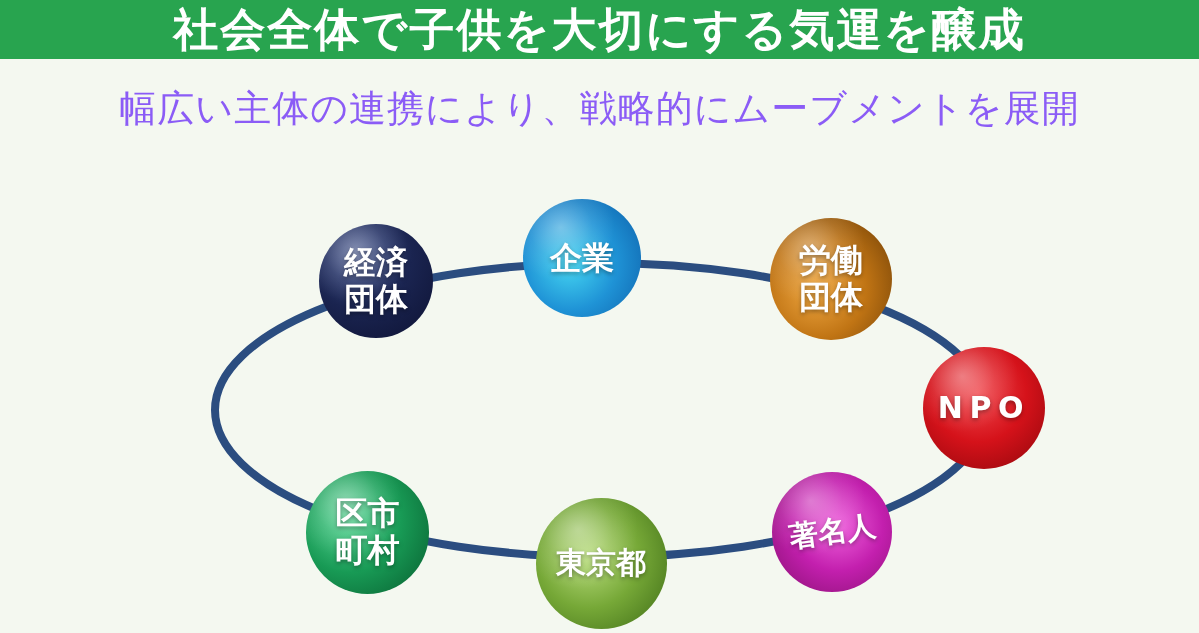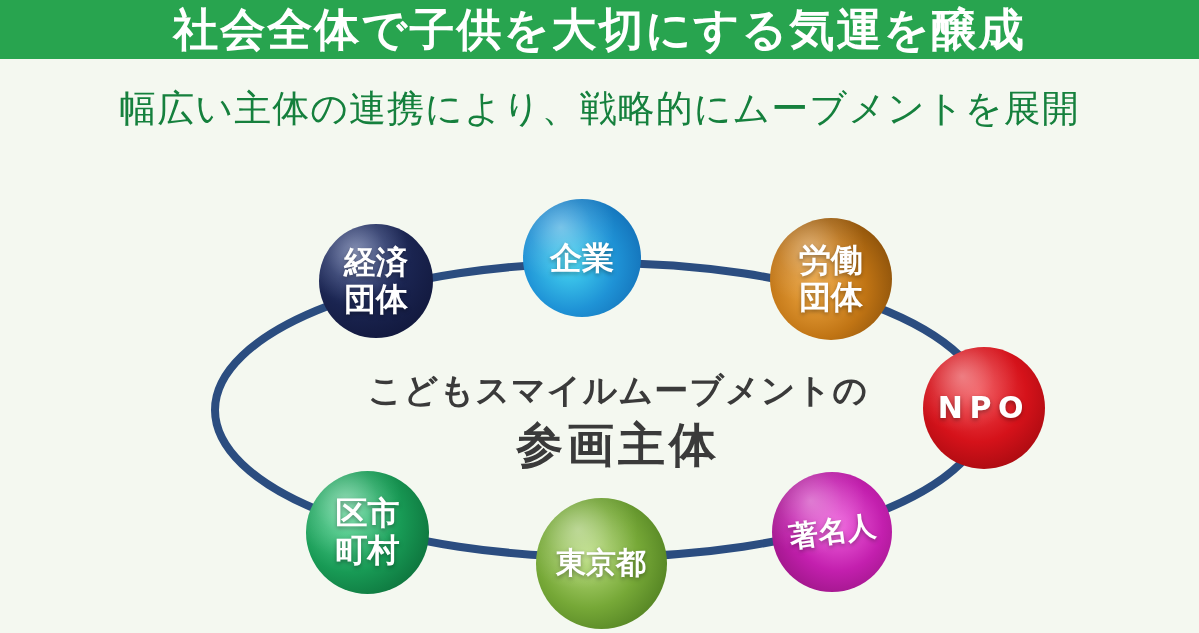--- a/index.html
+++ b/index.html
@@ -32,21 +32,21 @@
     white-space: nowrap;
   }
 
   .subtitle {
     position: absolute;
     left: 0; top: 84px;
     width: 1199px;
     text-align: center;
     font-size: 37px;
     font-weight: 500;
-    color: #15803d;
+    color: #8b5cf6;
     letter-spacing: 1px;
     white-space: nowrap;
   }
 
   .diagram {
     position: absolute;
     left: 0; top: 0;
     width: 1199px;
     height: 633px;
   }
@@ -119,24 +119,20 @@
   </div>
 
   <div class="subtitle">幅広い主体の連携により、戦略的にムーブメントを展開</div>
 
   <div class="diagram">
 
     <svg class="ring-svg" width="1199" height="633" viewBox="0 0 1199 633">
       <ellipse id="connection-ellipse" cx="601" cy="410" rx="386" ry="147" fill="none" stroke="#2b4d80" stroke-width="8"></ellipse>
     </svg>
 
-    <div class="center-label">
-      <span class="line1">こどもスマイルムーブメントの</span>
-      <span class="line2">参画主体</span>
-    </div>
 
     <div class="sphere" style="left: 319px; top: 224px; width: 114px; height: 114px; background: radial-gradient(circle at 35% 28%, rgb(61, 79, 138) 0%, rgb(26, 36, 80) 48%, rgb(13, 18, 51) 100%);">
       <span class="sphere-label">経済
 団体</span>
     </div>
     <div class="sphere" style="left: 523px; top: 199px; width: 118px; height: 118px; background: radial-gradient(circle at 40% 55%, rgb(69, 214, 242) 0%, rgb(31, 147, 214) 48%, rgb(12, 92, 166) 100%);">
       <span class="sphere-label">企業</span>
     </div>
     <div class="sphere" style="left: 770px; top: 218px; width: 122px; height: 122px; background: radial-gradient(circle at 38% 58%, rgb(241, 169, 67) 0%, rgb(192, 116, 20) 48%, rgb(107, 60, 5) 100%);">
       <span class="sphere-label">労働

